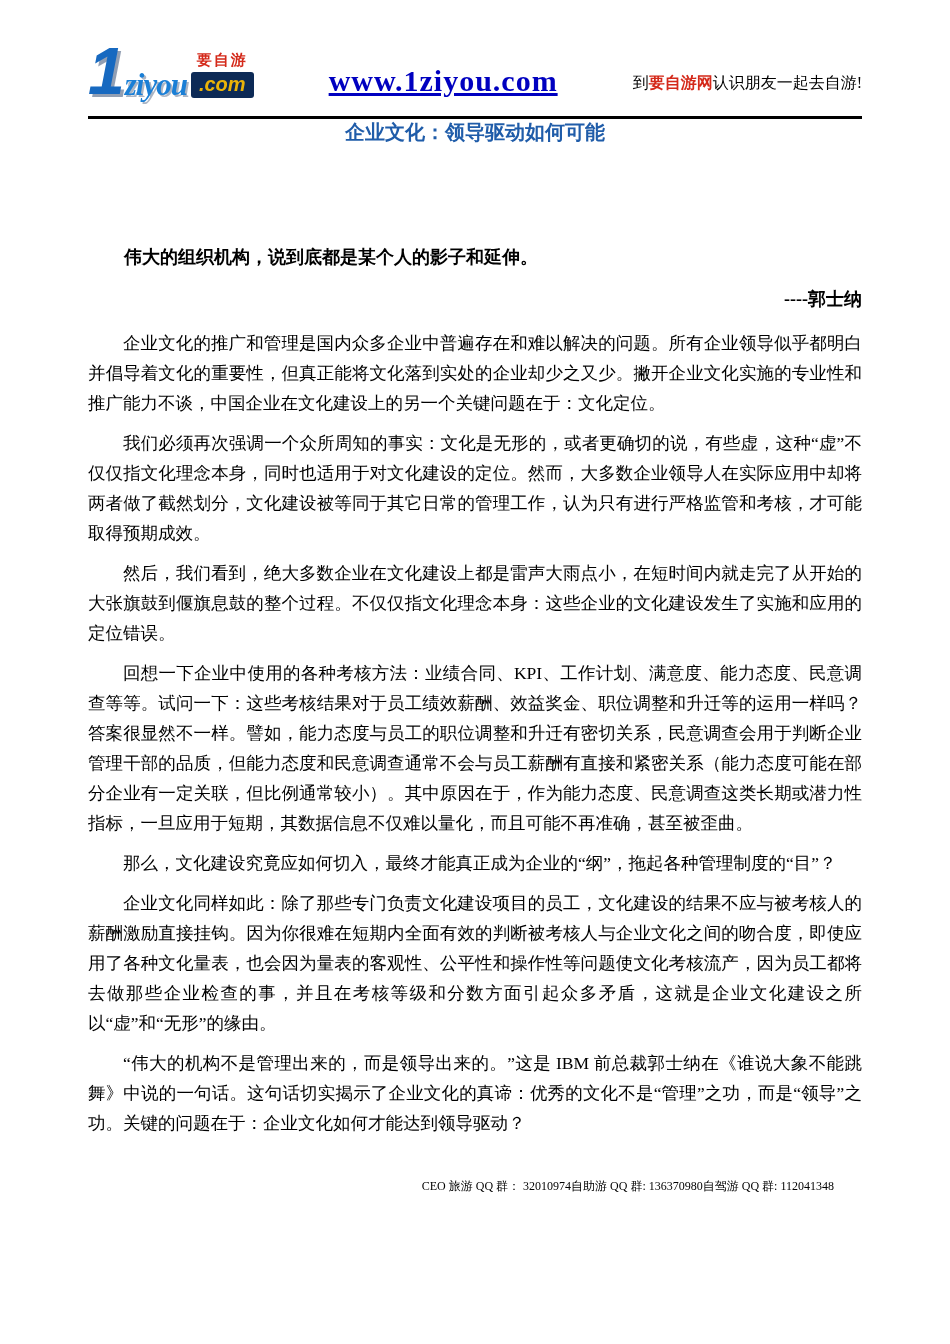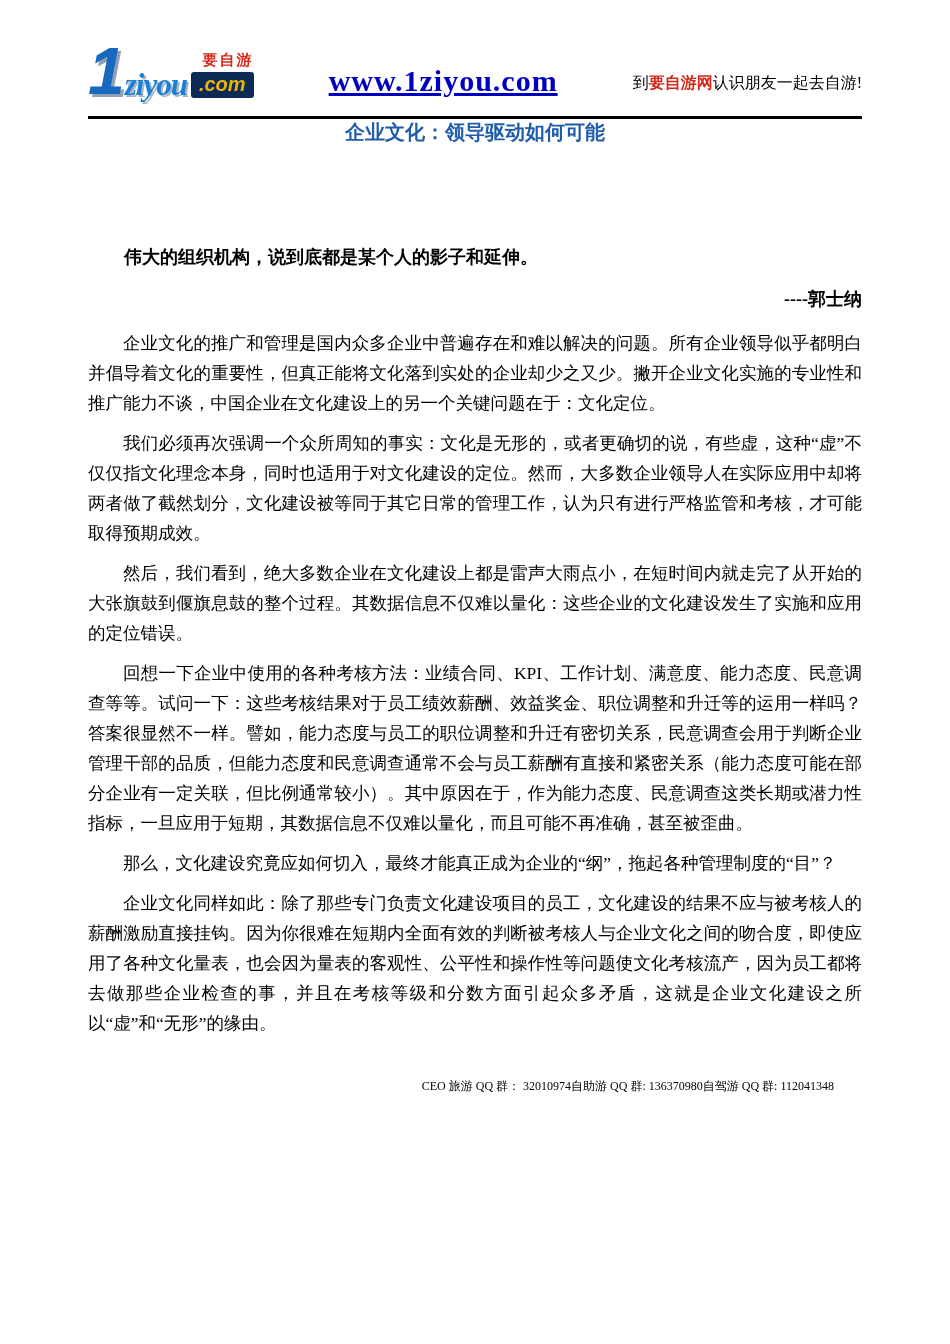--- a/index.html
+++ b/index.html
@@ -54,21 +54,21 @@
     font-size:31px;
     color:var(--logo-blue);
     text-shadow:2px 2px 0 rgba(13,42,86,.35);
     letter-spacing:-1px;
     padding-bottom:4px;
     font-family:Liberation Serif, serif;
   }
   .logo-side{
     display:flex;
     flex-direction:column;
-    align-items:flex-end;
+    align-items:center;
     gap:2px;
     padding-bottom:6px;
   }
   .logo-tagline{
     font-family:"Liberation Sans","DejaVu Sans",sans-serif;
     font-weight:bold;
     font-size:15px;
     color:var(--highlight-red);
     letter-spacing:2px;
   }
@@ -170,24 +170,25 @@
   </div>
 
   <div class="doc-title">企业文化：领导驱动如何可能</div>
 
   <div class="quote">伟大的组织机构，说到底都是某个人的影子和延伸。</div>
   <div class="attribution">----郭士纳</div>
 
   <div class="body-text">
     <p>企业文化的推广和管理是国内众多企业中普遍存在和难以解决的问题。所有企业领导似乎都明白并倡导着文化的重要性，但真正能将文化落到实处的企业却少之又少。撇开企业文化实施的专业性和推广能力不谈，中国企业在文化建设上的另一个关键问题在于：文化定位。</p>
     <p>我们必须再次强调一个众所周知的事实：文化是无形的，或者更确切的说，有些虚，这种“虚”不仅仅指文化理念本身，同时也适用于对文化建设的定位。然而，大多数企业领导人在实际应用中却将两者做了截然划分，文化建设被等同于其它日常的管理工作，认为只有进行严格监管和考核，才可能取得预期成效。</p>
-    <p>然后，我们看到，绝大多数企业在文化建设上都是雷声大雨点小，在短时间内就走完了从开始的大张旗鼓到偃旗息鼓的整个过程。其数据信息不仅难以量化：这些企业的文化建设发生了实施和应用的定位错误。</p>
+    <p>然后，我们看到，绝大多数企业在文化建设上都是雷声大雨点小，在短时间内就走完了从开始的大张旗鼓到偃旗息鼓的整个过程。不仅仅指文化理念本身：这些企业的文化建设发生了实施和应用的定位错误。</p>
     <p>回想一下企业中使用的各种考核方法：业绩合同、KPI、工作计划、满意度、能力态度、民意调查等等。试问一下：这些考核结果对于员工绩效薪酬、效益奖金、职位调整和升迁等的运用一样吗？答案很显然不一样。譬如，能力态度与员工的职位调整和升迁有密切关系，民意调查会用于判断企业管理干部的品质，但能力态度和民意调查通常不会与员工薪酬有直接和紧密关系（能力态度可能在部分企业有一定关联，但比例通常较小）。其中原因在于，作为能力态度、民意调查这类长期或潜力性指标，一旦应用于短期，其数据信息不仅难以量化，而且可能不再准确，甚至被歪曲。</p>
     <p>那么，文化建设究竟应如何切入，最终才能真正成为企业的“纲”，拖起各种管理制度的“目”？</p>
     <p>企业文化同样如此：除了那些专门负责文化建设项目的员工，文化建设的结果不应与被考核人的薪酬激励直接挂钩。因为你很难在短期内全面有效的判断被考核人与企业文化之间的吻合度，即使应用了各种文化量表，也会因为量表的客观性、公平性和操作性等问题使文化考核流产，因为员工都将去做那些企业检查的事，并且在考核等级和分数方面引起众多矛盾，这就是企业文化建设之所以“虚”和“无形”的缘由。</p>
+    <p>“伟大的机构不是管理出来的，而是领导出来的。”这是 IBM 前总裁郭士纳在《谁说大象不能跳舞》中说的一句话。这句话切实揭示了企业文化的真谛：优秀的文化不是“管理”之功，而是“领导”之功。关键的问题在于：企业文化如何才能达到领导驱动？</p>
   </div>
 
   <div class="footer">
     <span>CEO 旅游 QQ 群： 32010974</span>
     <span>自助游 QQ 群: 136370980</span>
     <span>自驾游 QQ 群: 112041348</span>
   </div>
 
 </div>
 

